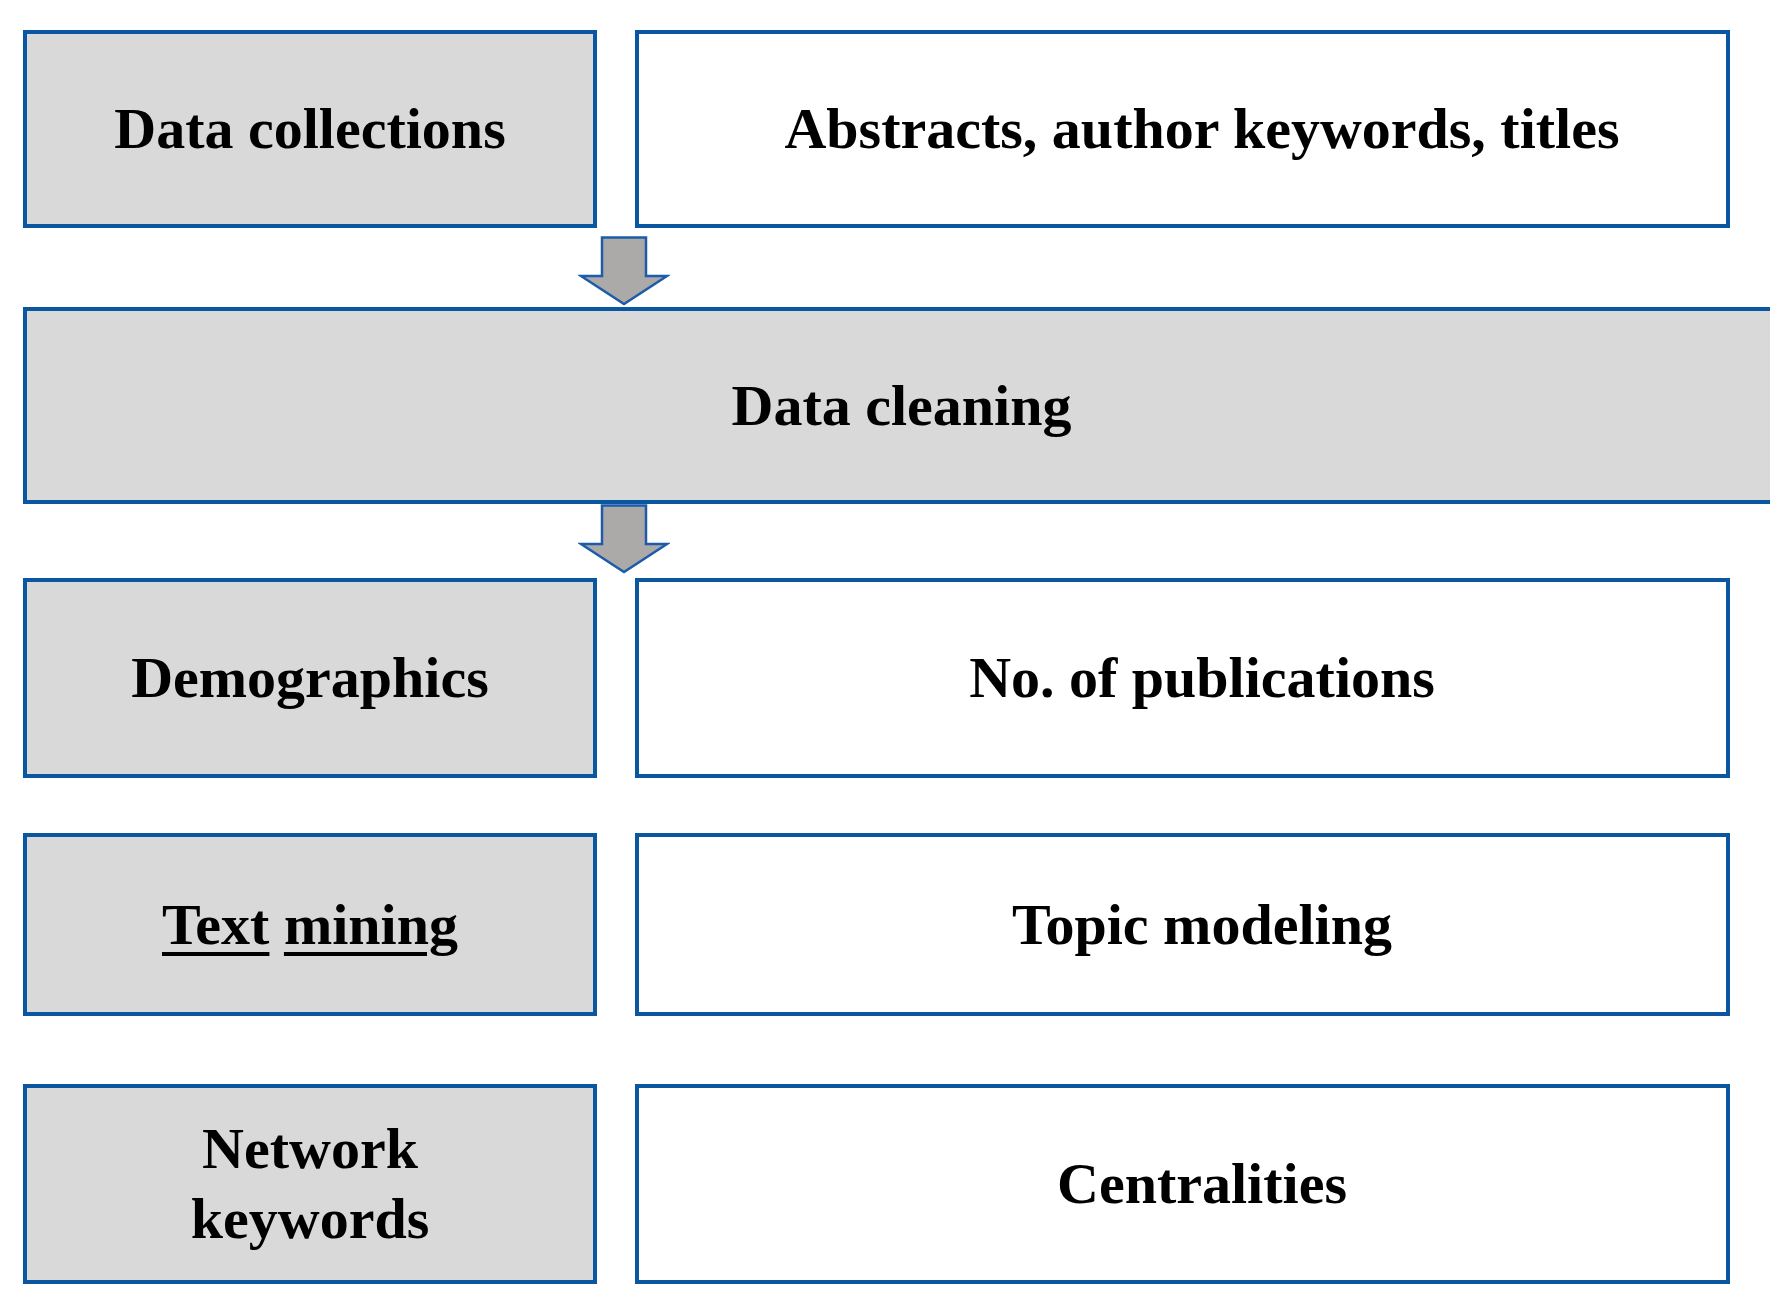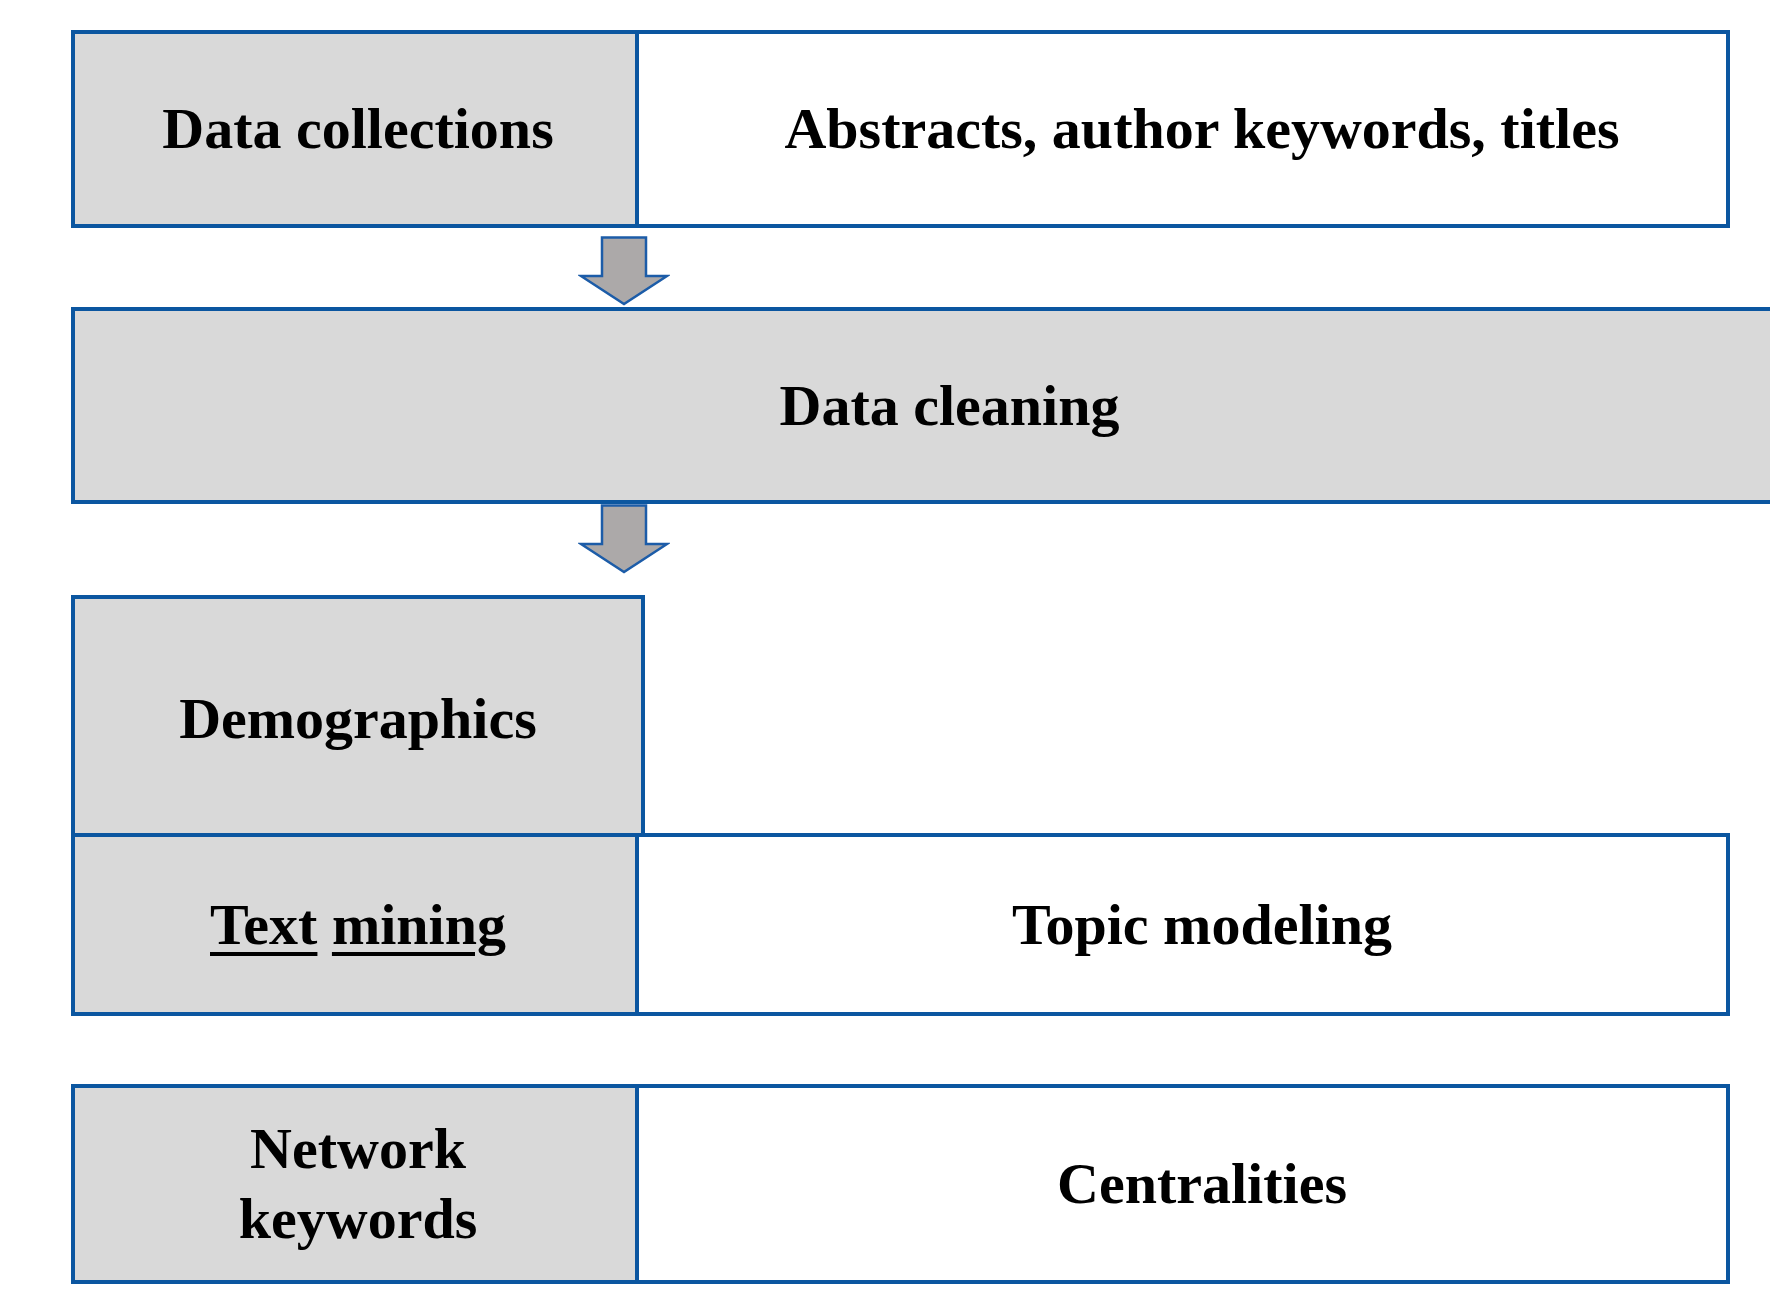--- a/index.html
+++ b/index.html
@@ -27,27 +27,27 @@
     border: 4px solid var(--box-border);
     display: flex;
     align-items: center;
     justify-content: center;
     text-align: center;
     color: var(--text-color);
     font-weight: bold;
     font-size: 58px;
     line-height: 1.2;
   }
-  .gray  { background: var(--gray-fill); margin-left: 48px; }
+  .gray  { background: var(--gray-fill); }
   .white { background: var(--white-fill); }
 
   
   .r1 { top: 30px;  height: 198px; }
   .r2 { top: 307px; height: 197px; }
-  .r3 { top: 595px; height: 248px; }
+  .r3 { top: 578px; height: 200px; }
   .r4 { top: 833px; height: 183px; }
   .r5 { top: 1084px; height: 200px; }
   .col-left  { left: 23px;  width: 574px; }
   .col-right { left: 635px; width: 1095px; padding-left: 39px; }
   .col-full  { left: 23px;  width: 1757px; }
 
   .arrow {
     position: absolute;
     left: 578px;
     width: 92px; height: 70px;
@@ -87,20 +87,23 @@
     <div class="label">Data cleaning</div>
   </div>
 
   <svg class="arrow arrow-2" viewBox="0 0 92 70" aria-hidden="true">
     <path d="M 24 1.5 L 68 1.5 L 68 40 L 89 40 L 46 68 L 3 40 L 24 40 Z"></path>
   </svg>
 
   <div class="box gray r3 col-left">
     <div class="label">Demographics</div>
   </div>
+  <div class="box white r3 col-right">
+    <div class="label">No. of publications</div>
+  </div>
 
   <div class="box gray r4 col-left">
     <div class="label"><span class="u">Text</span> <span class="u">mining</span></div>
   </div>
   <div class="box white r4 col-right">
     <div class="label">Topic modeling</div>
   </div>
 
   <div class="box gray r5 col-left">
     <div class="label"><span>Network</span><br><span>keywords</span></div>

